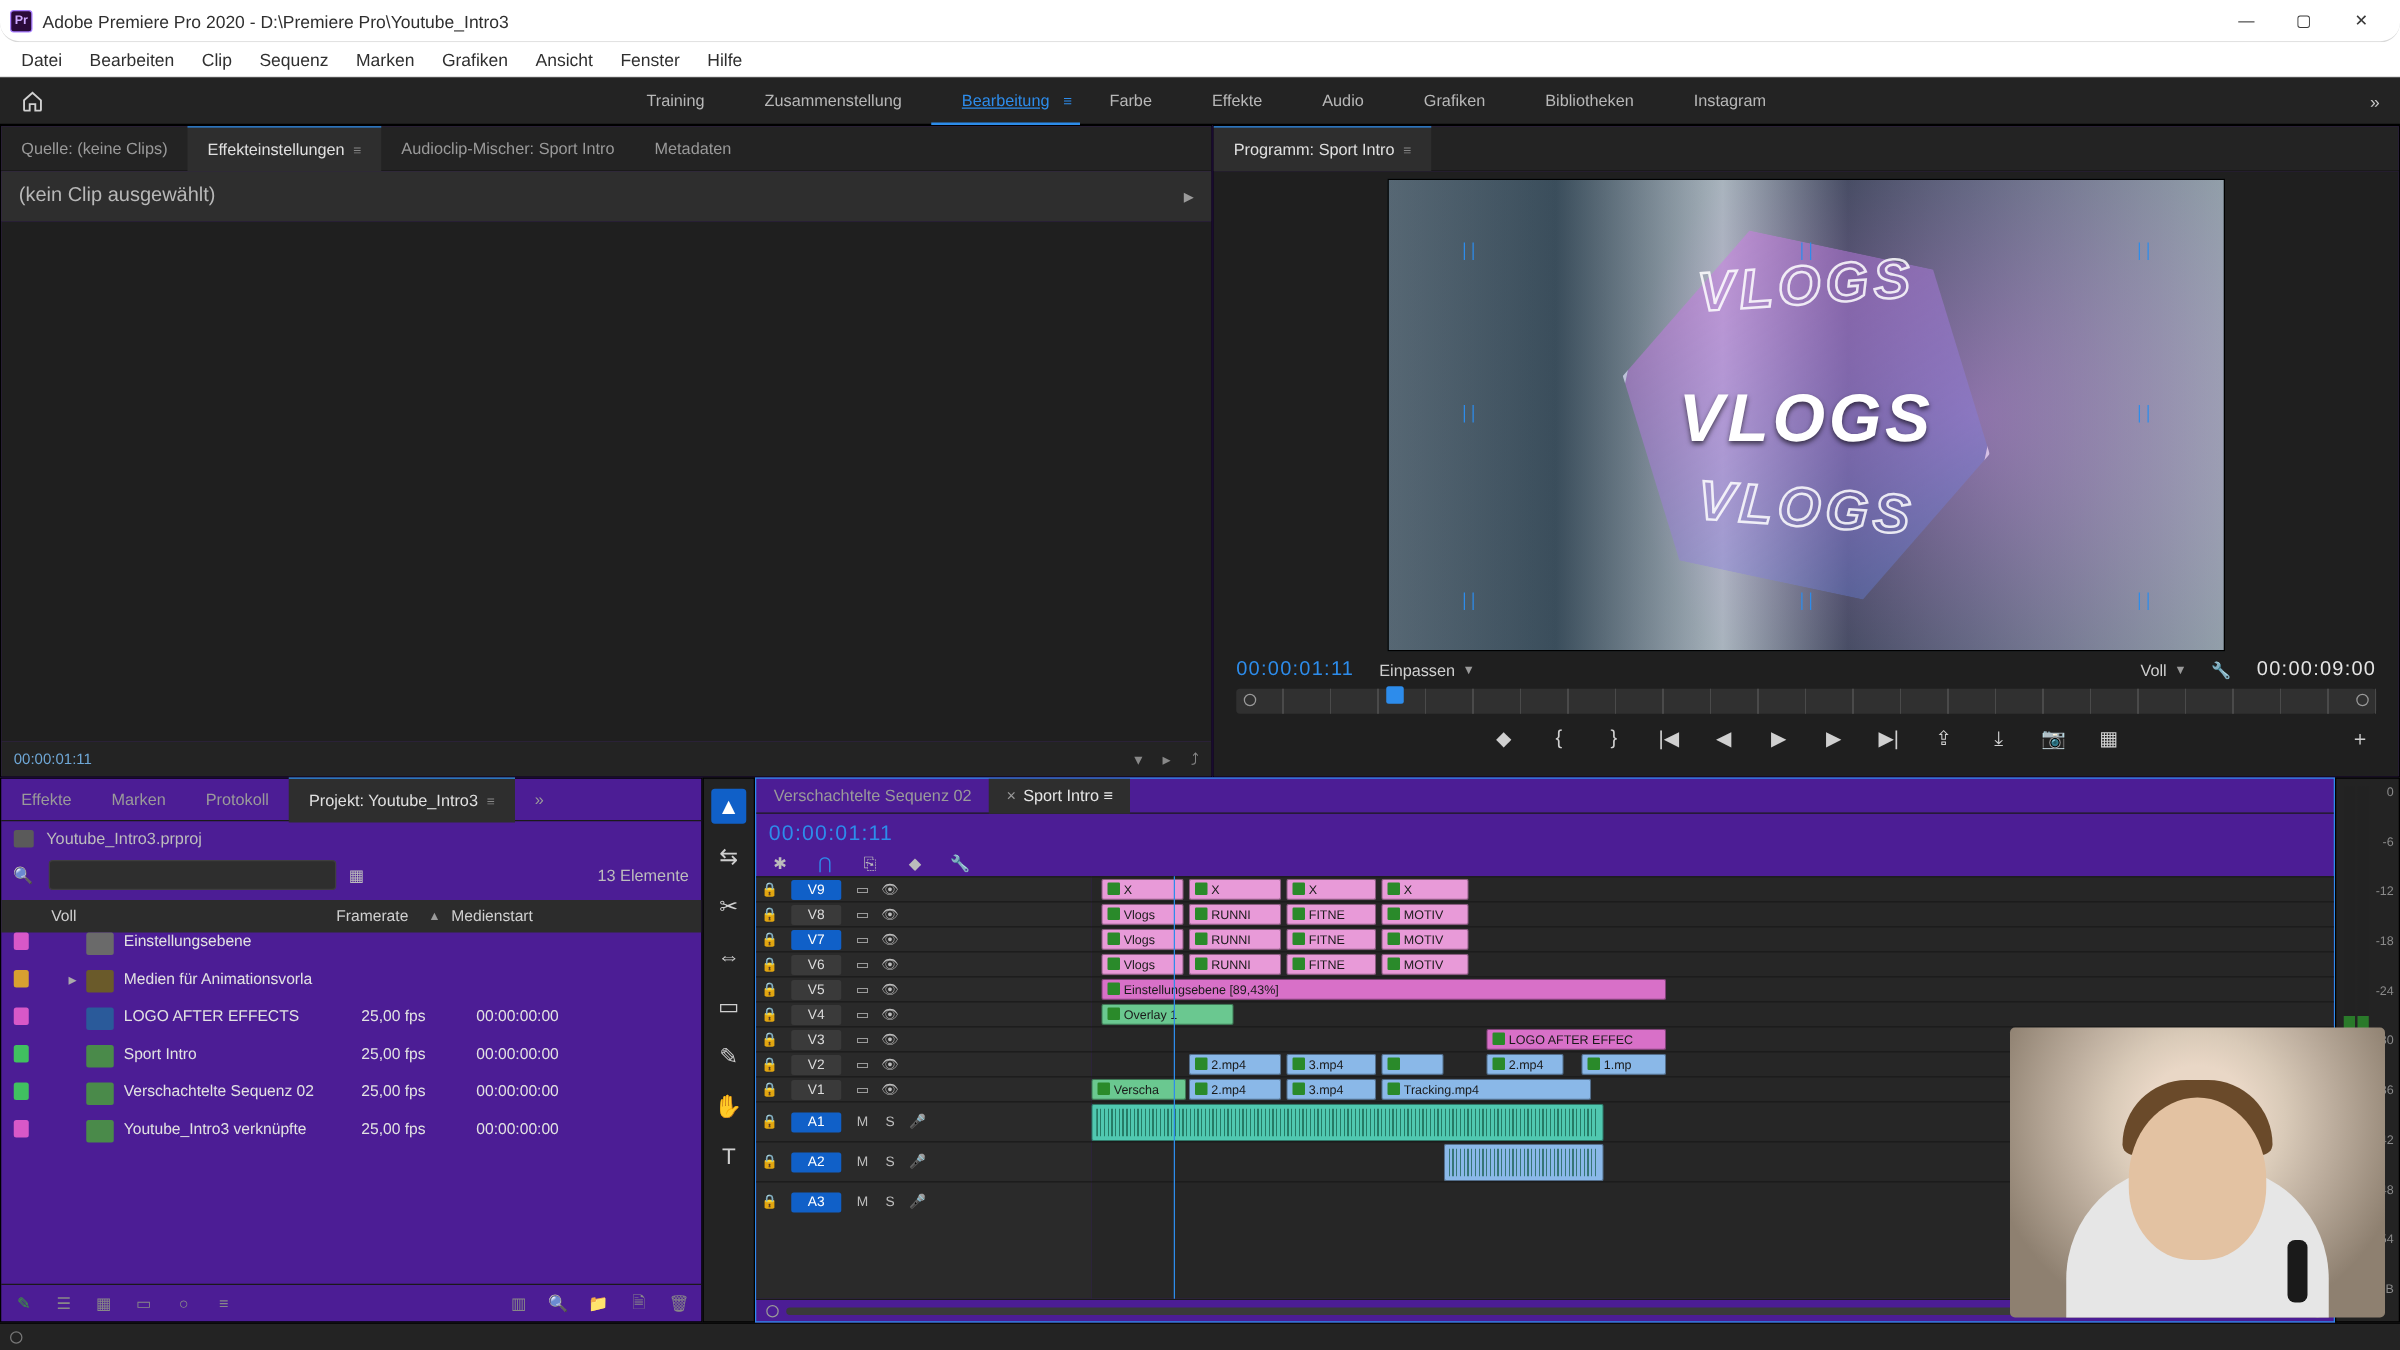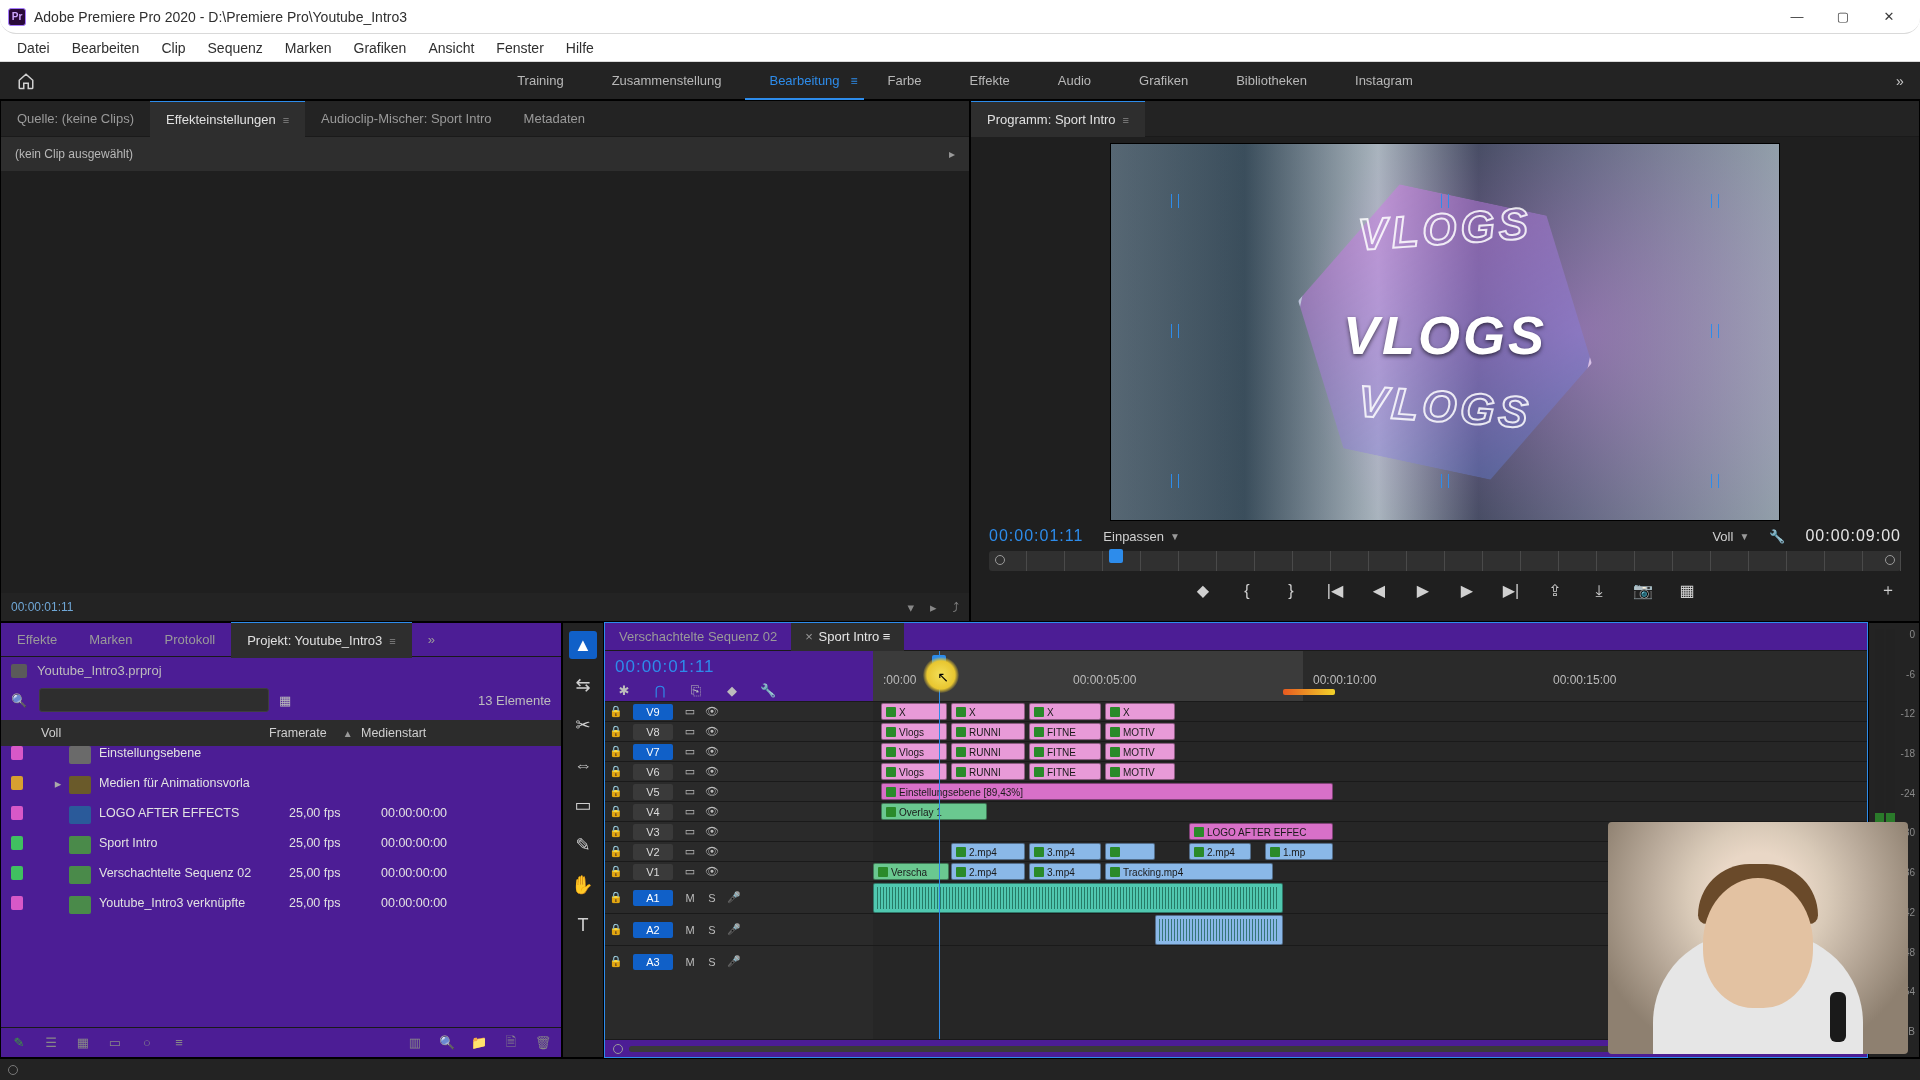--- a/index.html
+++ b/index.html
@@ -17,35 +17,35 @@
 .menubar .menu-item{padding:0 11px;line-height:28px;}
 
 
 .app{flex:1;background:#1f1f1f;display:flex;flex-direction:column;color:#bcbcbc;font-size:13px;}
 
 
 .workspace-bar{height:38px;background:#232323;display:flex;align-items:center;padding-left:12px;border-bottom:1px solid #000;}
 .ws-home{width:28px;height:28px;display:flex;align-items:center;justify-content:center;color:#d0d0d0;}
 .ws-tabs{flex:1;display:flex;align-items:center;justify-content:center;gap:0;}
 .ws-tab{padding:0 24px;height:38px;line-height:38px;color:#b8b8b8;position:relative;}
-.ws-tab.active{color:#2d8ceb;border-bottom:2px solid #2d8ceb;}
+.ws-tab.active{color:#2d8ceb;border-bottom:2px solid #2d8ceb;text-decoration:underline;}
 .ws-tab.active::after{content:"≡";position:absolute;right:6px;top:0;color:#2d8ceb;font-size:12px;}
 .ws-overflow{width:30px;text-align:center;color:#c8c8c8;font-size:14px;padding-right:10px;}
 
 
 .row1{display:flex;height:522px;}
 .panel{background:#4c1d95;border:1px solid #000;display:flex;flex-direction:column;}
 .panel-tabs{height:36px;display:flex;align-items:center;background:#232323;border-bottom:1px solid #1a1a1a;}
 .ptab{padding:0 16px;height:36px;line-height:36px;color:#9a9a9a;font-size:13px;white-space:nowrap;}
 .ptab.active{background:#2e2e2e;color:#e0e0e0;border-top:1px solid #2d8ceb;}
 .ptab .ham{margin-left:7px;color:#888;font-size:11px;}
 
 
 .src-panel{flex:0 0 970px;}
-.no-clip{padding:10px 14px;font-size:12px;color:#b8b8b8;background:#2e2e2e;display:flex;align-items:center;justify-content:space-between;}
+.no-clip{padding:10px 14px;font-size:16px;color:#b8b8b8;background:#2e2e2e;display:flex;align-items:center;justify-content:space-between;}
 .no-clip .arrow{color:#9a9a9a;}
 .src-body{flex:1;background:#1f1f1f;}
 .src-foot{height:28px;background:#232323;display:flex;align-items:center;justify-content:space-between;padding:0 10px;}
 .src-foot .tc{color:#6fa7d6;font-size:12px;}
 .src-foot .icons{display:flex;gap:16px;color:#888;}
 
 
 .prog-panel{flex:1;}
 .prog-body{flex:1;display:flex;flex-direction:column;align-items:center;background:#1f1f1f;padding:6px 8px 0 8px;}
 .monitor{width:670px;height:378px;background:#2b3a3f;position:relative;border:1px solid #000;overflow:hidden;}
@@ -422,37 +422,20 @@
         <div class="left">
           <div class="tc">00:00:01:11</div>
           <div class="row">
             <span class="i">✱</span>
             <span class="i snap">⋂</span>
             <span class="i">⎘</span>
             <span class="i">◆</span>
             <span class="i">🔧</span>
           </div>
         </div>
-        <div class="right">
-          <div class="ruler">
-            <div class="work"></div>
-            <div id="ruler-labels">
-                <span class="lbl" style="left: 10px;">:00:00</span>
-                <span class="lbl" style="left: 200px;">00:00:05:00</span>
-                <span class="lbl" style="left: 440px;">00:00:10:00</span>
-                <span class="lbl" style="left: 680px;">00:00:15:00</span>
-              </div>
-            <div class="ph-line"></div>
-            <div class="ph"></div>
-            <div class="obar"></div>
-            <div class="highlight">
-                <span class="cur">↖</span>
-              </div>
-          </div>
-        </div>
       </div>
       <div class="tracks">
         <div class="left" id="track-headers">
             <div class="trk">
               <span class="lock">🔒</span>
     <span class="name lit">V9</span>
     <span class="sync">▭</span>
     <span class="eye">👁</span>
             </div>
             <div class="trk">

